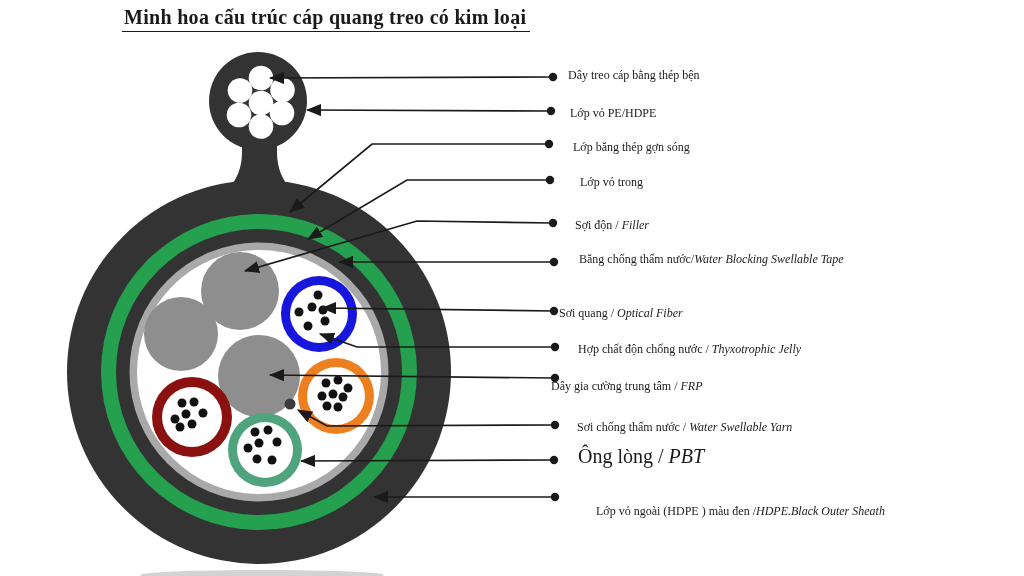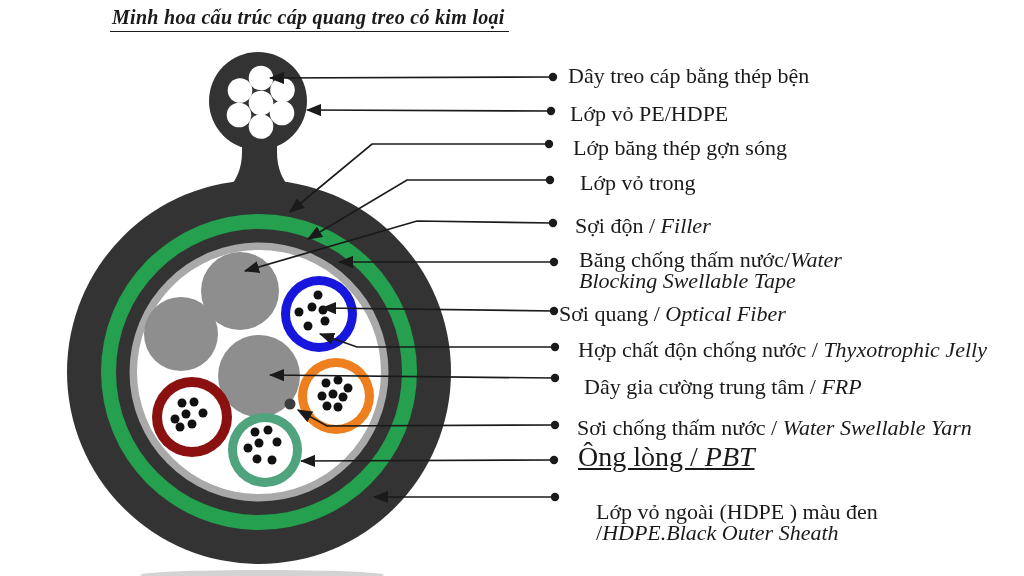--- a/index.html
+++ b/index.html
@@ -4,36 +4,36 @@
 <style>
   html,body{margin:0;padding:0;}
   body{
     width:1024px;height:576px;position:relative;overflow:hidden;
     background:#ffffff;
     font-family:"Liberation Serif","DejaVu Serif",serif;
     color:#1a1a1a;
   }
   #diagram-svg{position:absolute;left:0;top:0;}
   .title{
-    position:absolute;left:110px;top:6px;
-    font-size:20px;font-style:italic;font-weight:600;
+    position:absolute;left:122px;top:6px;
+    font-size:20px;font-weight:600;
     letter-spacing:.3px;
     border-bottom:1.6px solid #1a1a1a;
     padding:0 4px 2px 2px;
     white-space:nowrap;
   }
   .row{
     position:absolute;
-    font-size:22px;line-height:21px;
+    font-size:12px;line-height:21px;
     white-space:nowrap;
   }
   .row .en{font-style:italic;}
   .row.wrap{white-space:normal;}
   #row6{width:334px;}
-  #row11{font-size:28px;text-decoration:underline;}
+  #row11{font-size:20px;}
   #row12{width:340px;}
 </style>
 </head>
 <body>
 
 <svg id="diagram-svg" width="1024" height="576" viewBox="0 0 1024 576">
   <defs>
     <marker id="ah" viewBox="0 0 10 8" refX="9.2" refY="4" markerWidth="9" markerHeight="7.2" orient="auto-start-reverse" markerUnits="strokeWidth">
       <path d="M0,0 L10,4 L0,8 Z" fill="#1a1a1a"></path>
     </marker>
@@ -162,17 +162,17 @@
 
 <div>
   <div class="row" id="row1" style="left:568px;top:65px;"><span class="vi">Dây treo cáp bằng thép bện</span><span class="en"></span></div>
   <div class="row" id="row2" style="left:570px;top:103px;"><span class="vi">Lớp vỏ PE/HDPE</span><span class="en"></span></div>
   <div class="row" id="row3" style="left:573px;top:137px;"><span class="vi">Lớp băng thép gợn sóng</span><span class="en"></span></div>
   <div class="row" id="row4" style="left:580px;top:172px;"><span class="vi">Lớp vỏ trong</span><span class="en"></span></div>
   <div class="row" id="row5" style="left:575px;top:215px;"><span class="vi">Sợi độn / </span><span class="en">Filler</span></div>
   <div class="row wrap" id="row6" style="left:579px;top:249px;"><span class="vi">Băng chống thấm nước/</span><span class="en">Water Blocking Swellable Tape</span></div>
   <div class="row" id="row7" style="left:559px;top:303px;"><span class="vi">Sơi quang / </span><span class="en">Optical Fiber</span></div>
   <div class="row" id="row8" style="left:578px;top:339px;text-align:center;"><span class="vi">Hợp chất độn chống nước / </span><span class="en">Thyxotrophic Jelly</span></div>
-  <div class="row" id="row9" style="left:584px;top:376px;"><span class="vi">Dây gia cường trung tâm / </span><span class="en">FRP</span></div>
+  <div class="row" id="row9" style="left:551px;top:376px;"><span class="vi">Dây gia cường trung tâm / </span><span class="en">FRP</span></div>
   <div class="row" id="row10" style="left:577px;top:417px;"><span class="vi">Sơi chống thấm nước / </span><span class="en">Water Swellable Yarn</span></div>
   <div class="row" id="row11" style="left:578px;top:446px;"><span class="vi">Ông lòng / </span><span class="en">PBT</span></div>
   <div class="row wrap" id="row12" style="left:596px;top:489px;margin-top:12px;"><span class="vi">Lớp vỏ ngoài (HDPE ) màu đen /</span><span class="en">HDPE.Black Outer Sheath</span></div>
 </div>
 
 </body></html>

